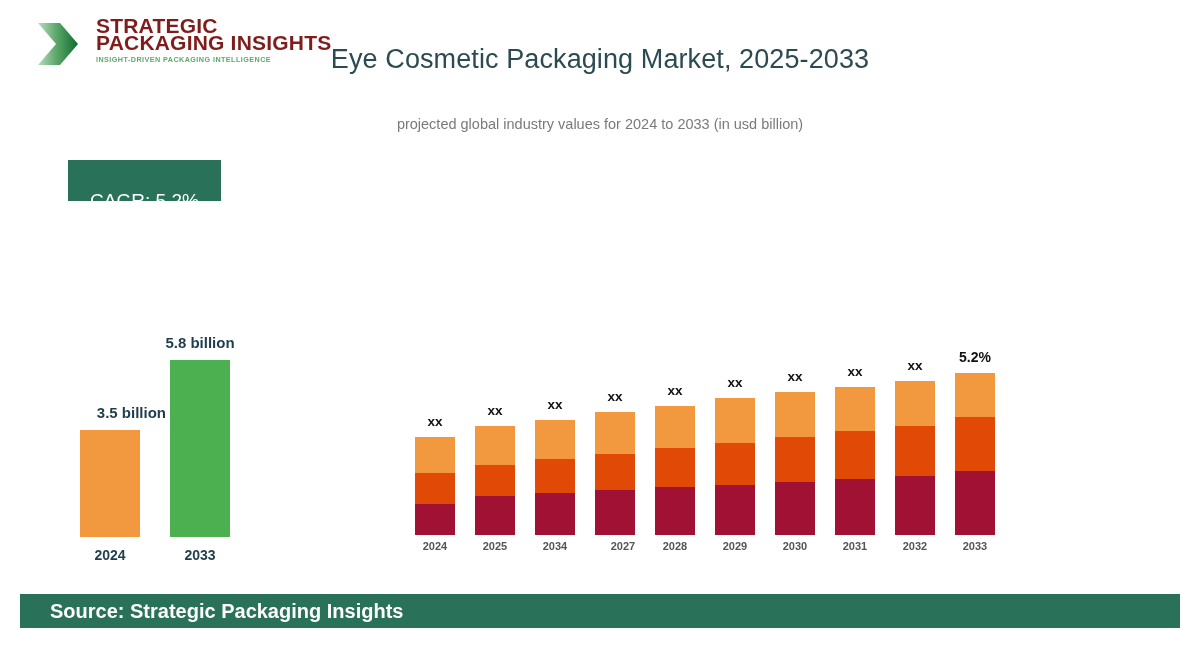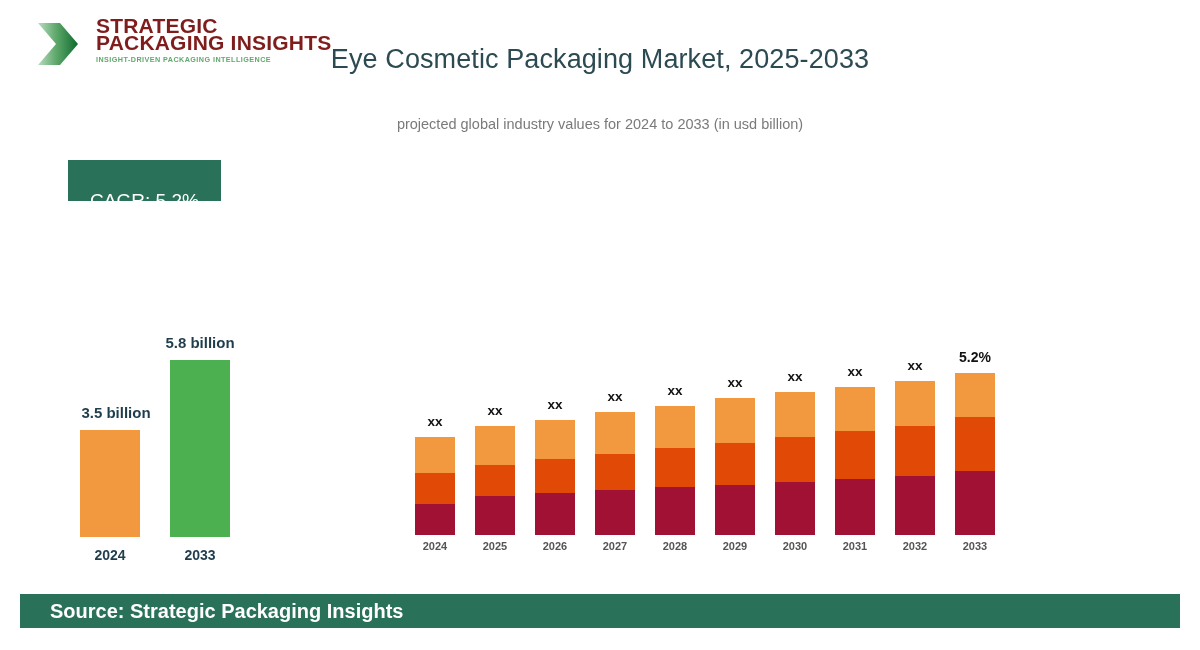--- a/index.html
+++ b/index.html
@@ -110,21 +110,21 @@
 
   <div class="title">Eye Cosmetic Packaging Market, 2025-2033</div>
   <div class="subtitle">projected global industry values for 2024 to 2033 (in usd billion)</div>
 
   <div class="cagr-badge">
     <span>CAGR: 5.2%</span>
   </div>
 
   <div class="cmp" id="cmp-chart">
       <div class="cmp-bar" style="left: 80px; width: 60px; height: 106.75px; background: rgb(242, 153, 63);"></div>
-      <div class="cmp-label" style="left: 56px; width: 120px; bottom: 228.75px;">3.5 billion</div>
+      <div class="cmp-label" style="left: 46px; width: 120px; bottom: 228.75px; text-align: right;">3.5 billion</div>
       <div class="cmp-year" style="left: 60px; width: 100px;">2024</div>
       <div class="cmp-bar" style="left: 170px; width: 60px; height: 176.9px; background: rgb(76, 175, 80);"></div>
       <div class="cmp-label" style="left: 140px; width: 120px; bottom: 298.9px;">5.8 billion</div>
       <div class="cmp-year" style="left: 150px; width: 100px;">2033</div>
     </div>
 
   <div class="stack" id="stack-chart">
       <div class="sbar" style="left: 20px;">
         <div class="seg" style="height: 36.4px; background: rgb(242, 153, 63);"></div>
         <div class="seg" style="height: 30.8px; background: rgb(224, 74, 6);"></div>
@@ -138,28 +138,28 @@
         <div class="seg" style="height: 39.2px; background: rgb(160, 17, 51);"></div>
       </div>
       <div class="sval" style="left: 70px; bottom: 232.2px;">xx</div>
       <div class="syear" style="left: 70px;">2025</div>
       <div class="sbar" style="left: 140px;">
         <div class="seg" style="height: 39.2px; background: rgb(242, 153, 63);"></div>
         <div class="seg" style="height: 33.6px; background: rgb(224, 74, 6);"></div>
         <div class="seg" style="height: 42px; background: rgb(160, 17, 51);"></div>
       </div>
       <div class="sval" style="left: 130px; bottom: 237.8px;">xx</div>
-      <div class="syear" style="left: 130px;">2026</div>
+      <div class="syear" style="left: 130px;">2034</div>
       <div class="sbar" style="left: 200px;">
         <div class="seg" style="height: 42px; background: rgb(242, 153, 63);"></div>
         <div class="seg" style="height: 36.4px; background: rgb(224, 74, 6);"></div>
         <div class="seg" style="height: 44.8px; background: rgb(160, 17, 51);"></div>
       </div>
       <div class="sval" style="left: 190px; bottom: 246.2px;">xx</div>
-      <div class="syear" style="left: 190px; margin-top: 40px;">2027</div>
+      <div class="syear" style="left: 198px; margin-top: 40px;">2027</div>
       <div class="sbar" style="left: 260px;">
         <div class="seg" style="height: 42px; background: rgb(242, 153, 63);"></div>
         <div class="seg" style="height: 39.2px; background: rgb(224, 74, 6);"></div>
         <div class="seg" style="height: 47.6px; background: rgb(160, 17, 51);"></div>
       </div>
       <div class="sval" style="left: 250px; bottom: 251.8px;">xx</div>
       <div class="syear" style="left: 250px; text-align: center;">2028</div>
       <div class="sbar" style="left: 320px;">
         <div class="seg" style="height: 44.8px; background: rgb(242, 153, 63);"></div>
         <div class="seg" style="height: 42px; background: rgb(224, 74, 6);"></div>

